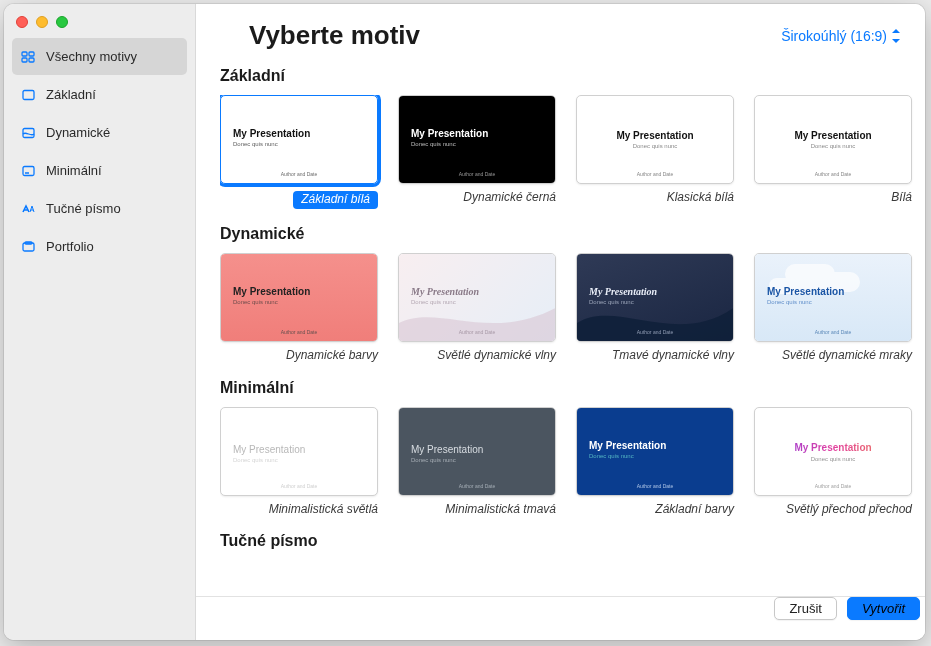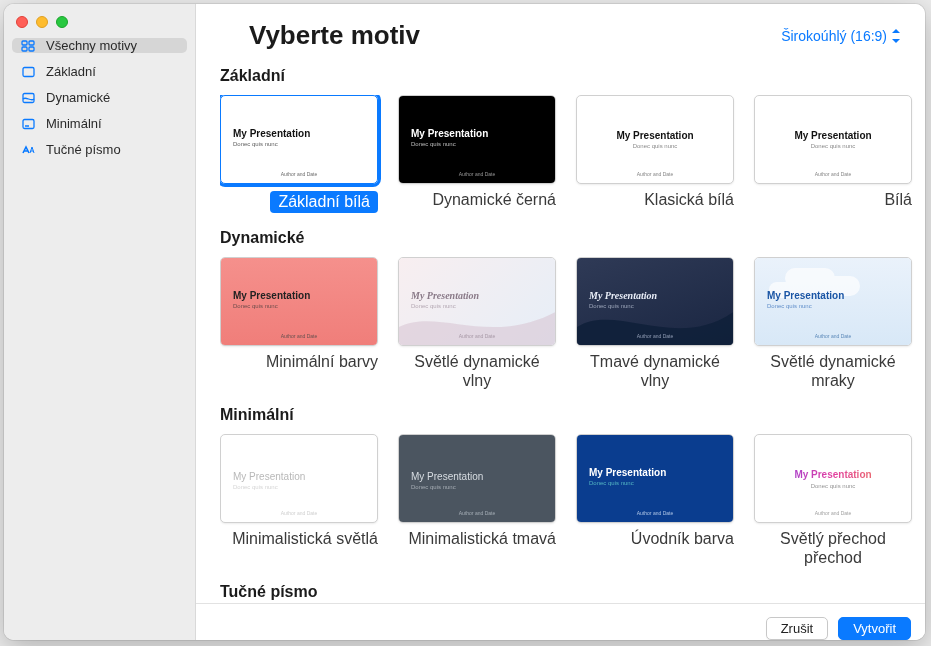--- a/index.html
+++ b/index.html
@@ -40,26 +40,26 @@
     display: inline-block;
   }
   .tl-close { background:#ff5f57; border:1px solid #e14138;}
   .tl-min   { background:#febc2e; border:1px solid #dfa023;}
   .tl-max   { background:#28c840; border:1px solid #1ba42c;}
   .side-list { padding: 0 8px; }
   .side-item {
     display: flex;
     align-items: center;
     gap: 8px;
-    padding: 0 8px;
+    padding: 11px 8px;
     border-radius: 5px;
     font-size: 13px;
     color: #2a2a2a;
     cursor: default;
-    margin-bottom: 11px;
+    margin-bottom: 1px;
   }
   .side-item.active { background: #d6d6d6; }
   .side-icon {
     width: 18px; height: 14px;
     display: inline-flex; align-items:center; justify-content:center;
     color: #0a7aff;
     font-size: 12px;
   }
   .side-icon svg { width: 16px; height: 14px; }
   
@@ -138,25 +138,26 @@
     position: relative;
     overflow: hidden;
     box-shadow: 0 1px 2px rgba(0,0,0,0.08);
   }
   .theme.selected .thumb {
     outline: 3px solid #0a7aff;
     outline-offset: 0;
     border-color: #0a7aff;
   }
   .tlabel {
-    font-size: 16px;
+    font-size: 12px;
     color: #3a3a3a;
     margin-top: 7px;
     text-align: center;
     line-height: 1.15;
+    font-style: italic;
   }
   .theme.selected .tlabel {
     background: #0a7aff;
     color: #fff;
     padding: 2px 8px;
     border-radius: 4px;
   }
   
   .ti {
     position: absolute;
@@ -178,43 +179,44 @@
     bottom: 6px;
     font-size: 5px;
     text-align: center;
     opacity: 0.8;
   }
   .ti-center      { left:0; right:0; text-align:center; }
   .ti-sub-center  { left:0; right:0; text-align:center; }
 
   
   .footer {
-    height: 37px;
+    height: 44px;
     border-top: 1px solid #e2e2e2;
     display: flex;
     justify-content: flex-end;
-    align-items: flex-end;
+    align-items: flex-start;
     gap: 10px;
-    padding: 0 14px;
+    padding: 0 5px;
     background: #fff;
   }
   .btn {
     font-size: 13px;
     padding: 3px 14px;
     border-radius: 5px;
     border: 1px solid #c8c8c8;
     background: #fff;
     color: #222;
     cursor: default;
     box-shadow: 0 1px 1px rgba(0,0,0,0.05);
   }
   .btn.primary {
     background: #0a7aff;
     border-color: #0a7aff;
-    color: #ffffff;
+    color: #000000;
+    font-style: italic;
   }
 </style>
 </head>
 <body>
 
 <div class="window">
 
   <aside class="sidebar">
     <div class="traffic">
       <span class="tl-close"></span>
@@ -261,20 +263,29 @@
         </div>
         <div class="side-item">
           <span class="side-icon">
             <svg viewBox="0 0 16 14" fill="none" stroke="#0a7aff" stroke-width="1.3">
               <path d="M2 10 L5 4 L8 10 M3.2 8 L6.8 8" stroke-width="1.6"></path>
               <path d="M9 10 L11 4 L13 10 M9.8 8 L12.2 8" stroke-width="1"></path>
             </svg>
           </span>
           <span>Tučné písmo</span>
         </div>
+        <div class="side-item">
+          <span class="side-icon">
+            <svg viewBox="0 0 16 14" fill="none" stroke="#0a7aff" stroke-width="1.3">
+              <rect x="2" y="3" width="11" height="8" rx="1.5"></rect>
+              <rect x="4" y="2" width="7" height="2" rx="1"></rect>
+            </svg>
+          </span>
+          <span>Portfolio</span>
+        </div>
       </div>
   </aside>
 
   <main class="main">
     <div class="main-head">
       <div class="title">Vyberte motiv</div>
       <div class="aspect">
         <span>Širokoúhlý (16:9)</span>
         <span class="chevud"></span>
       </div>
@@ -322,21 +333,21 @@
         <div class="section">
           <h2>Dynamické</h2>
           <div class="row">
             <div class="theme">
               <div class="thumb">
                 <div style="position:absolute;inset:0;background:linear-gradient(180deg,#f5908c,#f07e7a)"></div>
                 <div class="ti" style="color:#222">My Presentation</div>
                 <div class="ti-sub" style="color:#333">Donec quis nunc</div>
                 <div class="ti-foot" style="color:#444">Author and Date</div>
               </div>
-              <div class="tlabel">Minimální barvy</div>
+              <div class="tlabel">Dynamické barvy</div>
             </div>
             <div class="theme">
               <div class="thumb">
                 <div style="position:absolute;inset:0;background:linear-gradient(135deg,#f8eef0,#e6eef7)"></div>
                 <svg style="position:absolute;inset:0" viewBox="0 0 158 89" preserveAspectRatio="none">
                   <path d="M0 70 C40 50,90 90,158 55 L158 89 L0 89Z" fill="#d9c7d3" opacity="0.6"></path>
                 </svg>
                 <div class="ti" style="color:#8a7a88;font-family:serif;font-style:italic">My Presentation</div>
                 <div class="ti-sub" style="color:#9a8a98">Donec quis nunc</div>
                 <div class="ti-foot" style="color:#9a8a98">Author and Date</div>
@@ -387,21 +398,21 @@
               </div>
               <div class="tlabel">Minimalistická tmavá</div>
             </div>
             <div class="theme">
               <div class="thumb">
                 <div style="position:absolute;inset:0;background:#0a3d8f"></div>
                 <div class="ti" style="color:#fff;top:32px">My Presentation</div>
                 <div class="ti-sub" style="color:#6fe3d6;top:45px">Donec quis nunc</div>
                 <div class="ti-foot" style="color:#cfe0f7">Author and Date</div>
               </div>
-              <div class="tlabel">Úvodník barva</div>
+              <div class="tlabel">Základní barvy</div>
             </div>
             <div class="theme">
               <div class="thumb">
                 <div class="ti ti-center" style="top:34px;font-weight:700;background:linear-gradient(90deg,#7a3ff0,#e23fa0,#f08a3f);-webkit-background-clip:text;background-clip:text;color:transparent">My Presentation</div>
                 <div class="ti-sub ti-sub-center" style="color:#666;top:48px">Donec quis nunc</div>
                 <div class="ti-foot" style="color:#888">Author and Date</div>
               </div>
               <div class="tlabel">Světlý přechod přechod</div>
             </div>
           </div>

